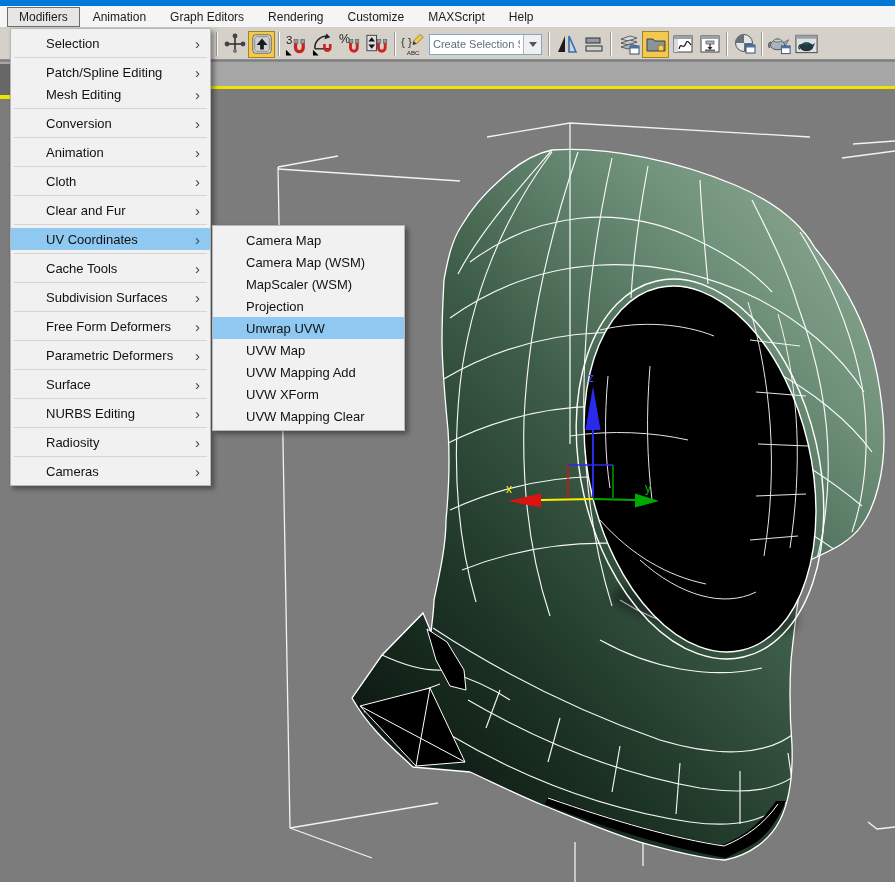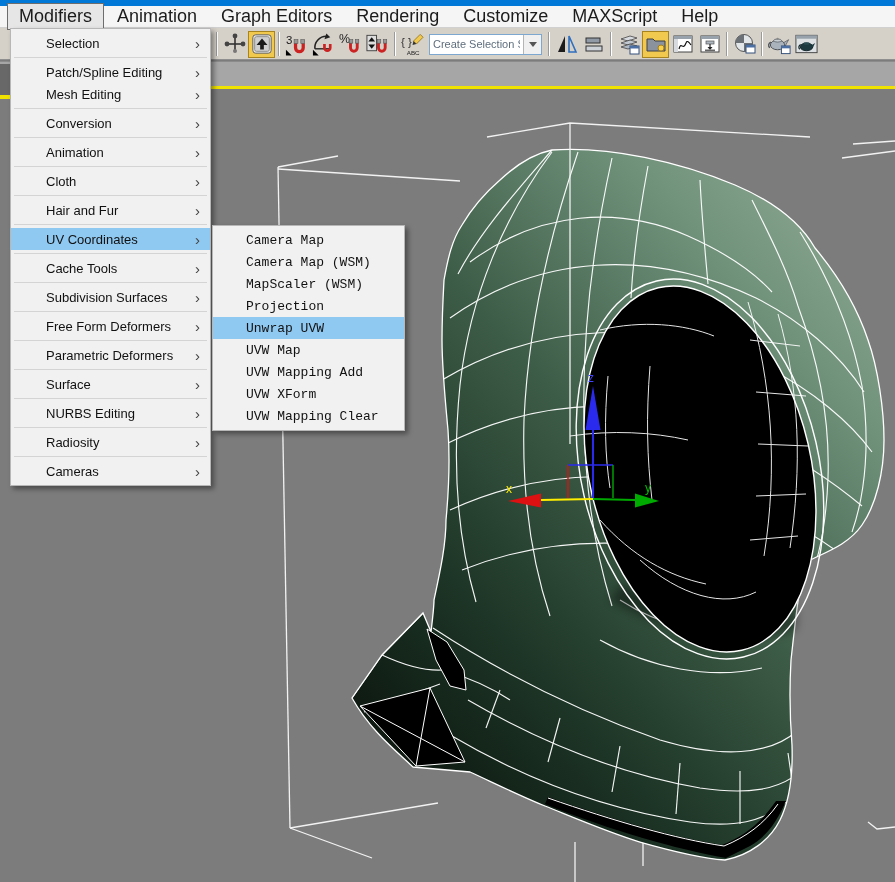--- a/index.html
+++ b/index.html
@@ -7,21 +7,21 @@
     --active-border:#f0e300; --menu-highlight:#8fc8f0; --toolbar-bg:#d5d1c9;
     --toolbar-active:#f2c94f; --menu-bg:#f1f1f1;
   }
   *{box-sizing:border-box; margin:0; padding:0;}
   body{font-family:"Liberation Sans",sans-serif; background:#555;}
   .screen{position:relative;width:895px;height:882px;overflow:hidden;background:var(--viewport-bg);}
 
   
   .titlebar{position:absolute;left:0;top:0;width:895px;height:6px;background:var(--accent);z-index:4;}
   .menubar{position:absolute;left:0;top:6px;width:895px;height:22px;background:#f5f5f5;
-           border-bottom:1px solid #d0d0d0;display:flex;align-items:center;z-index:4;font-size:18px;color:#1b1b1b;}
+           border-bottom:1px solid #d0d0d0;display:flex;align-items:center;z-index:4;font-size:12px;color:#1b1b1b;}
   .mb-item{padding:2px 11px;margin:0 1px;white-space:nowrap;}
   .mb-item.active{border:1px solid #6d6d6d;background:#e6e6e6;margin-left:7px;}
   .toolbar{position:absolute;left:0;top:28px;width:895px;height:32px;background:var(--toolbar-bg);
            border-bottom:1px solid #8f8f8f;z-index:3;}
   .tb-row{position:absolute;left:213px;top:0;height:32px;display:flex;align-items:center;}
   .tb-sep{width:2px;height:24px;margin:0 3px;border-left:1px solid #9a9a9a;border-right:1px solid #fff;}
   .tb-btn{width:27px;height:27px;display:flex;align-items:center;justify-content:center;border:1px solid transparent;}
   .tb-btn.active{background:var(--toolbar-active);border:1px solid #a8841e;}
   .combo{display:flex;align-items:center;height:21px;border:1px solid #7da7cf;background:#fff;margin:0 3px;}
   .combo input{width:93px;height:17px;border:0;outline:none;font-size:11px;color:#5f6e7e;padding:0 3px;
@@ -36,21 +36,21 @@
   .sliver-dark{position:absolute;left:0;top:64px;width:10px;height:31px;background:#686868;}
   .sliver-yellow{position:absolute;left:0;top:95px;width:10px;height:4px;background:var(--active-border);}
   .scene{position:absolute;left:0;top:0;width:895px;height:882px;z-index:1;pointer-events:none;}
 
   
   .menu-panel{position:absolute;background:var(--menu-bg);border:1px solid #b7b7b7;
               box-shadow:3px 3px 5px rgba(0,0,0,.4);z-index:6;padding:3px 0;font-size:13px;color:#111;}
   .menu-main{left:10px;top:28px;width:201px;}
   .menu-sub{left:212px;top:225px;width:193px;z-index:7;}
   .mi{height:22px;display:flex;align-items:center;padding-left:35px;padding-right:10px;position:relative;white-space:nowrap;}
-  .menu-sub .mi{padding-left:33px;font-family:Liberation Mono, monospace;}
+  .menu-sub .mi{padding-left:33px;}
   .mi .chev{margin-left:auto;color:#444;font-size:15px;line-height:1;}
   .mi.hl{background:var(--menu-highlight);align-items:center;}
   .msep{height:7px;display:flex;align-items:center;padding:0 3px;}
   .msep i{display:block;width:100%;border-top:1px solid #d4d4d4;}
 
   
   svg text{font-family:"Liberation Sans",sans-serif;}
 </style>
 </head>
 <body>
@@ -405,21 +405,21 @@
         <i></i>
       </div>
     <div class="mi">
       <span>Cloth</span>
       <span class="chev">›</span>
     </div>
     <div class="msep">
         <i></i>
       </div>
     <div class="mi">
-      <span>Hair and Fur</span>
+      <span>Clear and Fur</span>
       <span class="chev">›</span>
     </div>
     <div class="msep">
         <i></i>
       </div>
     <div class="mi hl">
       <span>UV Coordinates</span>
       <span class="chev">›</span>
     </div>
     <div class="msep">

